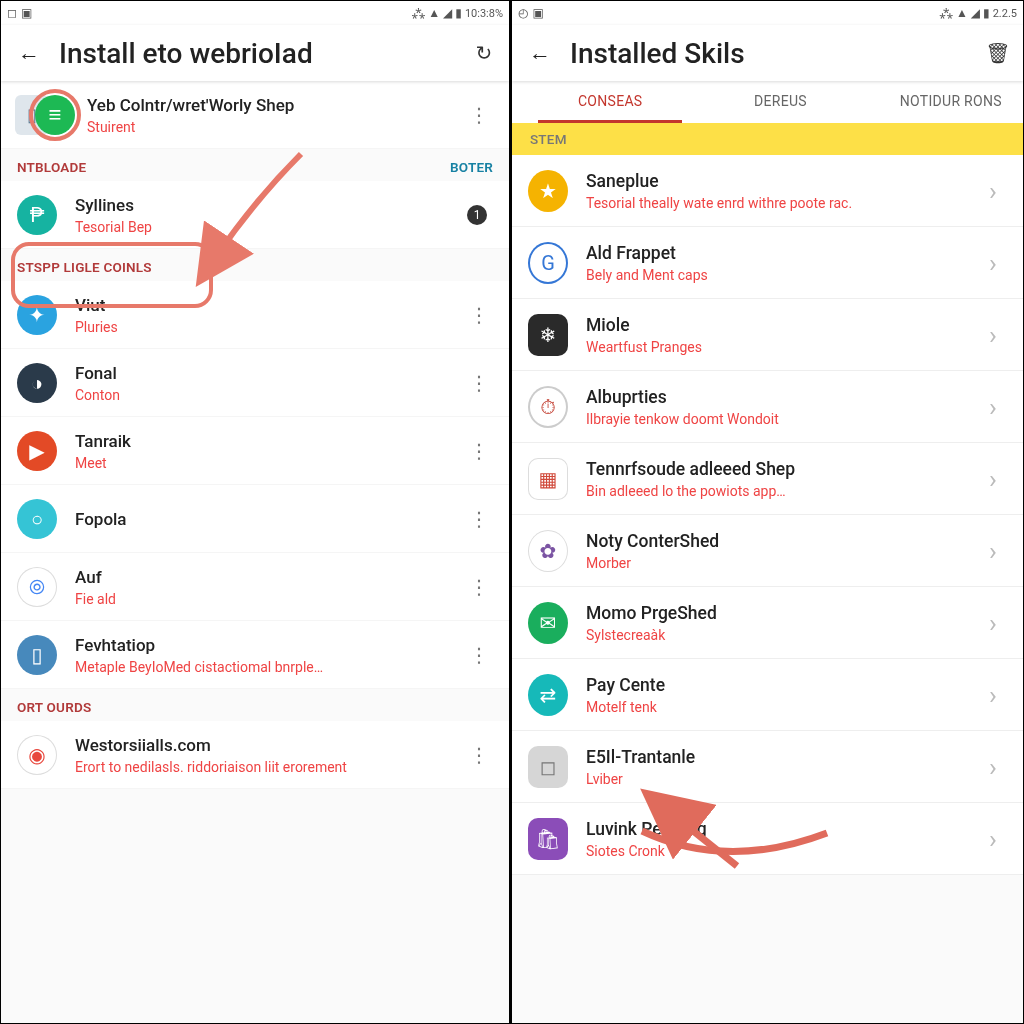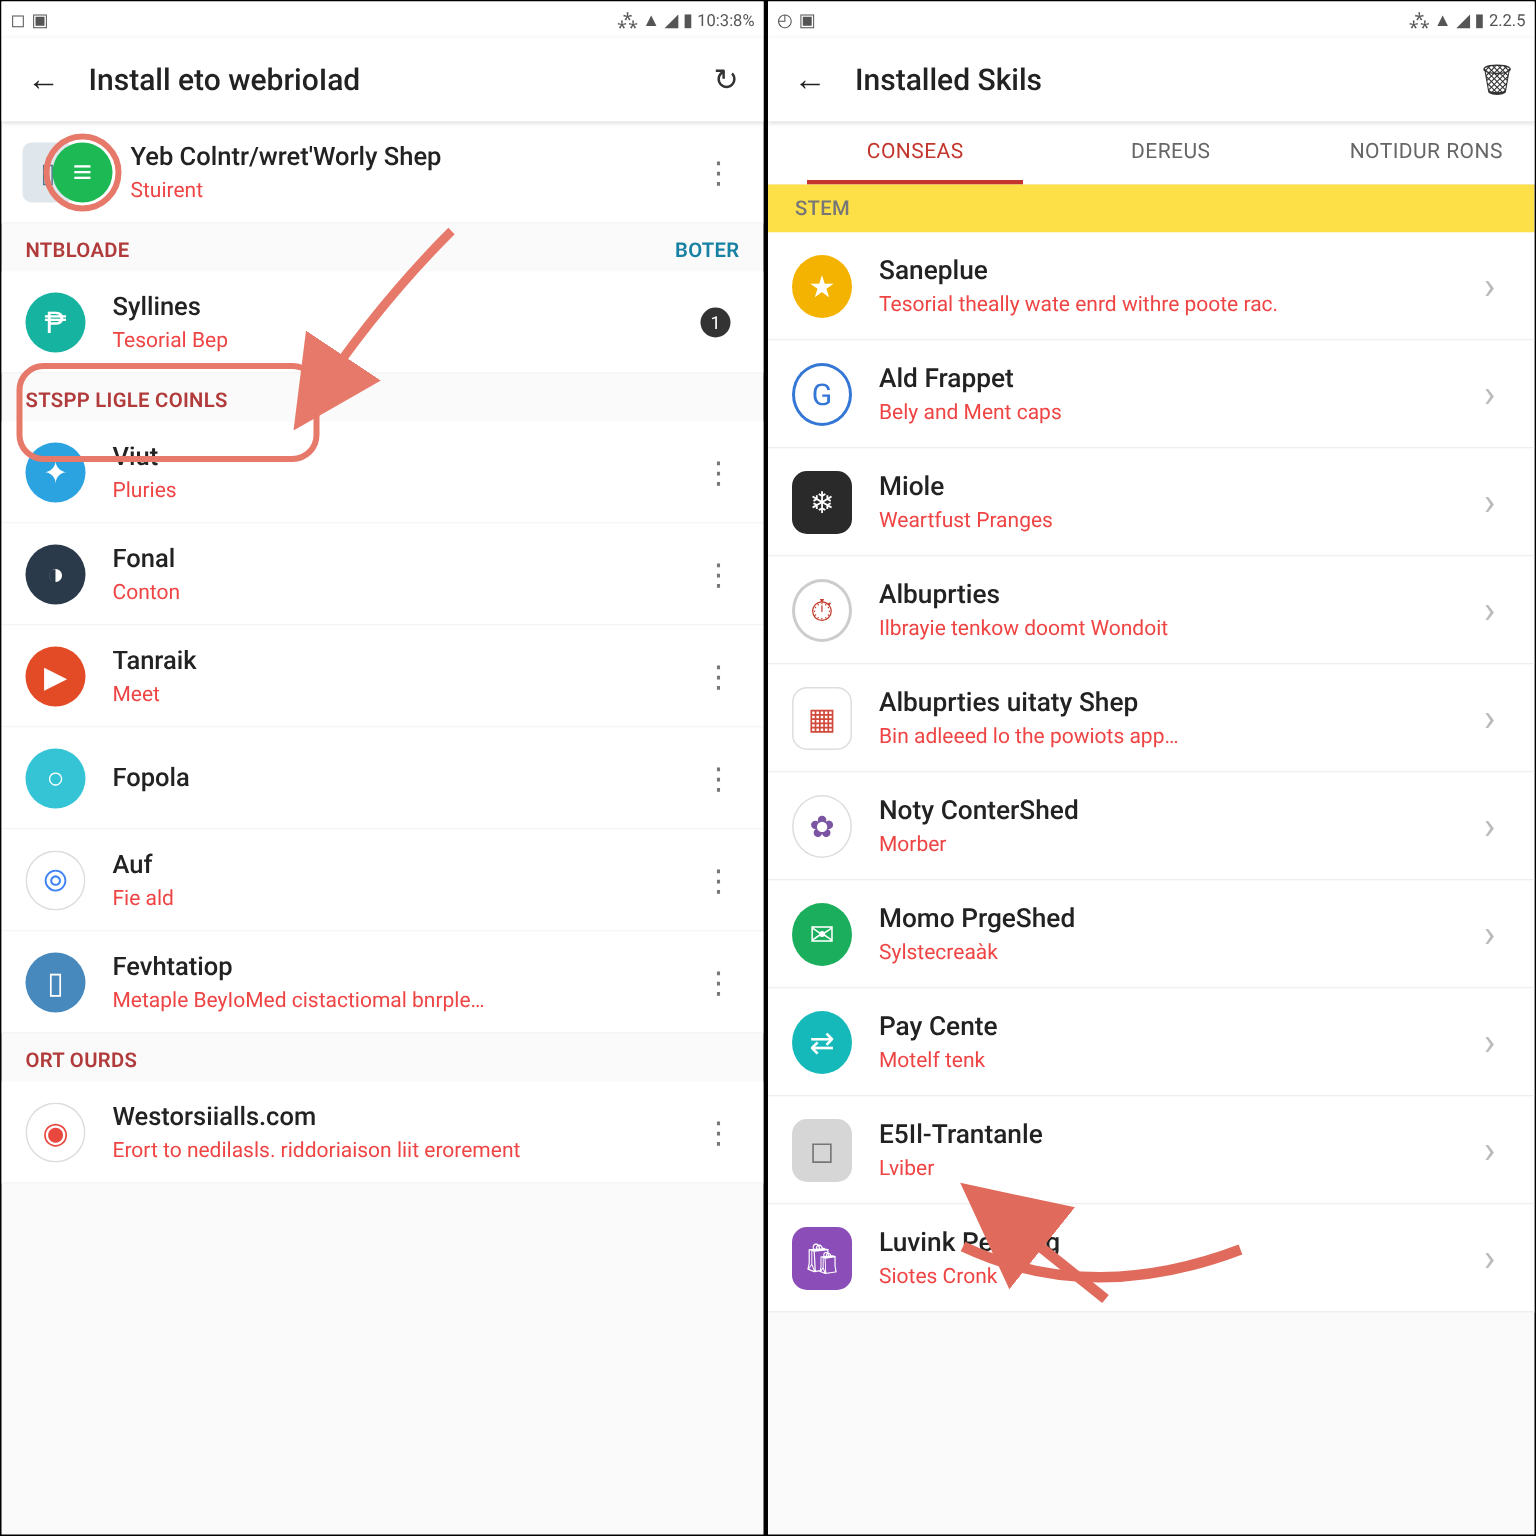--- a/index.html
+++ b/index.html
@@ -37,21 +37,21 @@
   height: 56px;
   display: flex;
   align-items: center;
   background: #fff;
   padding: 0 8px 0 12px;
   box-shadow: 0 1px 3px rgba(0,0,0,0.15);
   position: relative;
   z-index: 2;
 }
 .appbar .back { width:32px; text-align:center; font-size:22px; color:#222; }
-.appbar .title { font-size:20px; font-weight:500; color:#222; flex:1; padding-left:14px; }
+.appbar .title { font-size:28px; font-weight:500; color:#222; flex:1; padding-left:14px; }
 .appbar .action { width:34px; text-align:center; font-size:20px; color:#333; }
 
 
 .tabs {
   display:flex; height:42px;
   background:#fff;
   box-shadow: 0 1px 2px rgba(0,0,0,0.12);
 }
 .tab {
   flex:1;
@@ -318,21 +318,21 @@
           <div class="avatar" style="background: rgb(255, 255, 255); box-shadow: rgb(204, 204, 204) 0px 0px 0px 2px inset; color: rgb(193, 57, 43);">⏱</div>
           <div class="texts">
             <div class="primary">Albuprties</div>
             <div class="secondary">Ilbrayie tenkow doomt Wondoit</div>
           </div>
           <div class="trail chevron"></div>
         </div>
         <div class="list-item">
           <div class="avatar square" style="background: rgb(255, 255, 255); box-shadow: rgb(221, 221, 221) 0px 0px 0px 1px inset; color: rgb(208, 73, 58);">▦</div>
           <div class="texts">
-            <div class="primary">Albuprties uitaty Shep</div>
+            <div class="primary">Tennrfsoude adleeed Shep</div>
             <div class="secondary">Bin adleeed lo the powiots app…</div>
           </div>
           <div class="trail chevron"></div>
         </div>
         <div class="list-item">
           <div class="avatar" style="background: rgb(255, 255, 255); box-shadow: rgb(221, 221, 221) 0px 0px 0px 1px inset; color: rgb(123, 84, 163);">✿</div>
           <div class="texts">
             <div class="primary">Noty ConterShed</div>
             <div class="secondary">Morber</div>
           </div>

